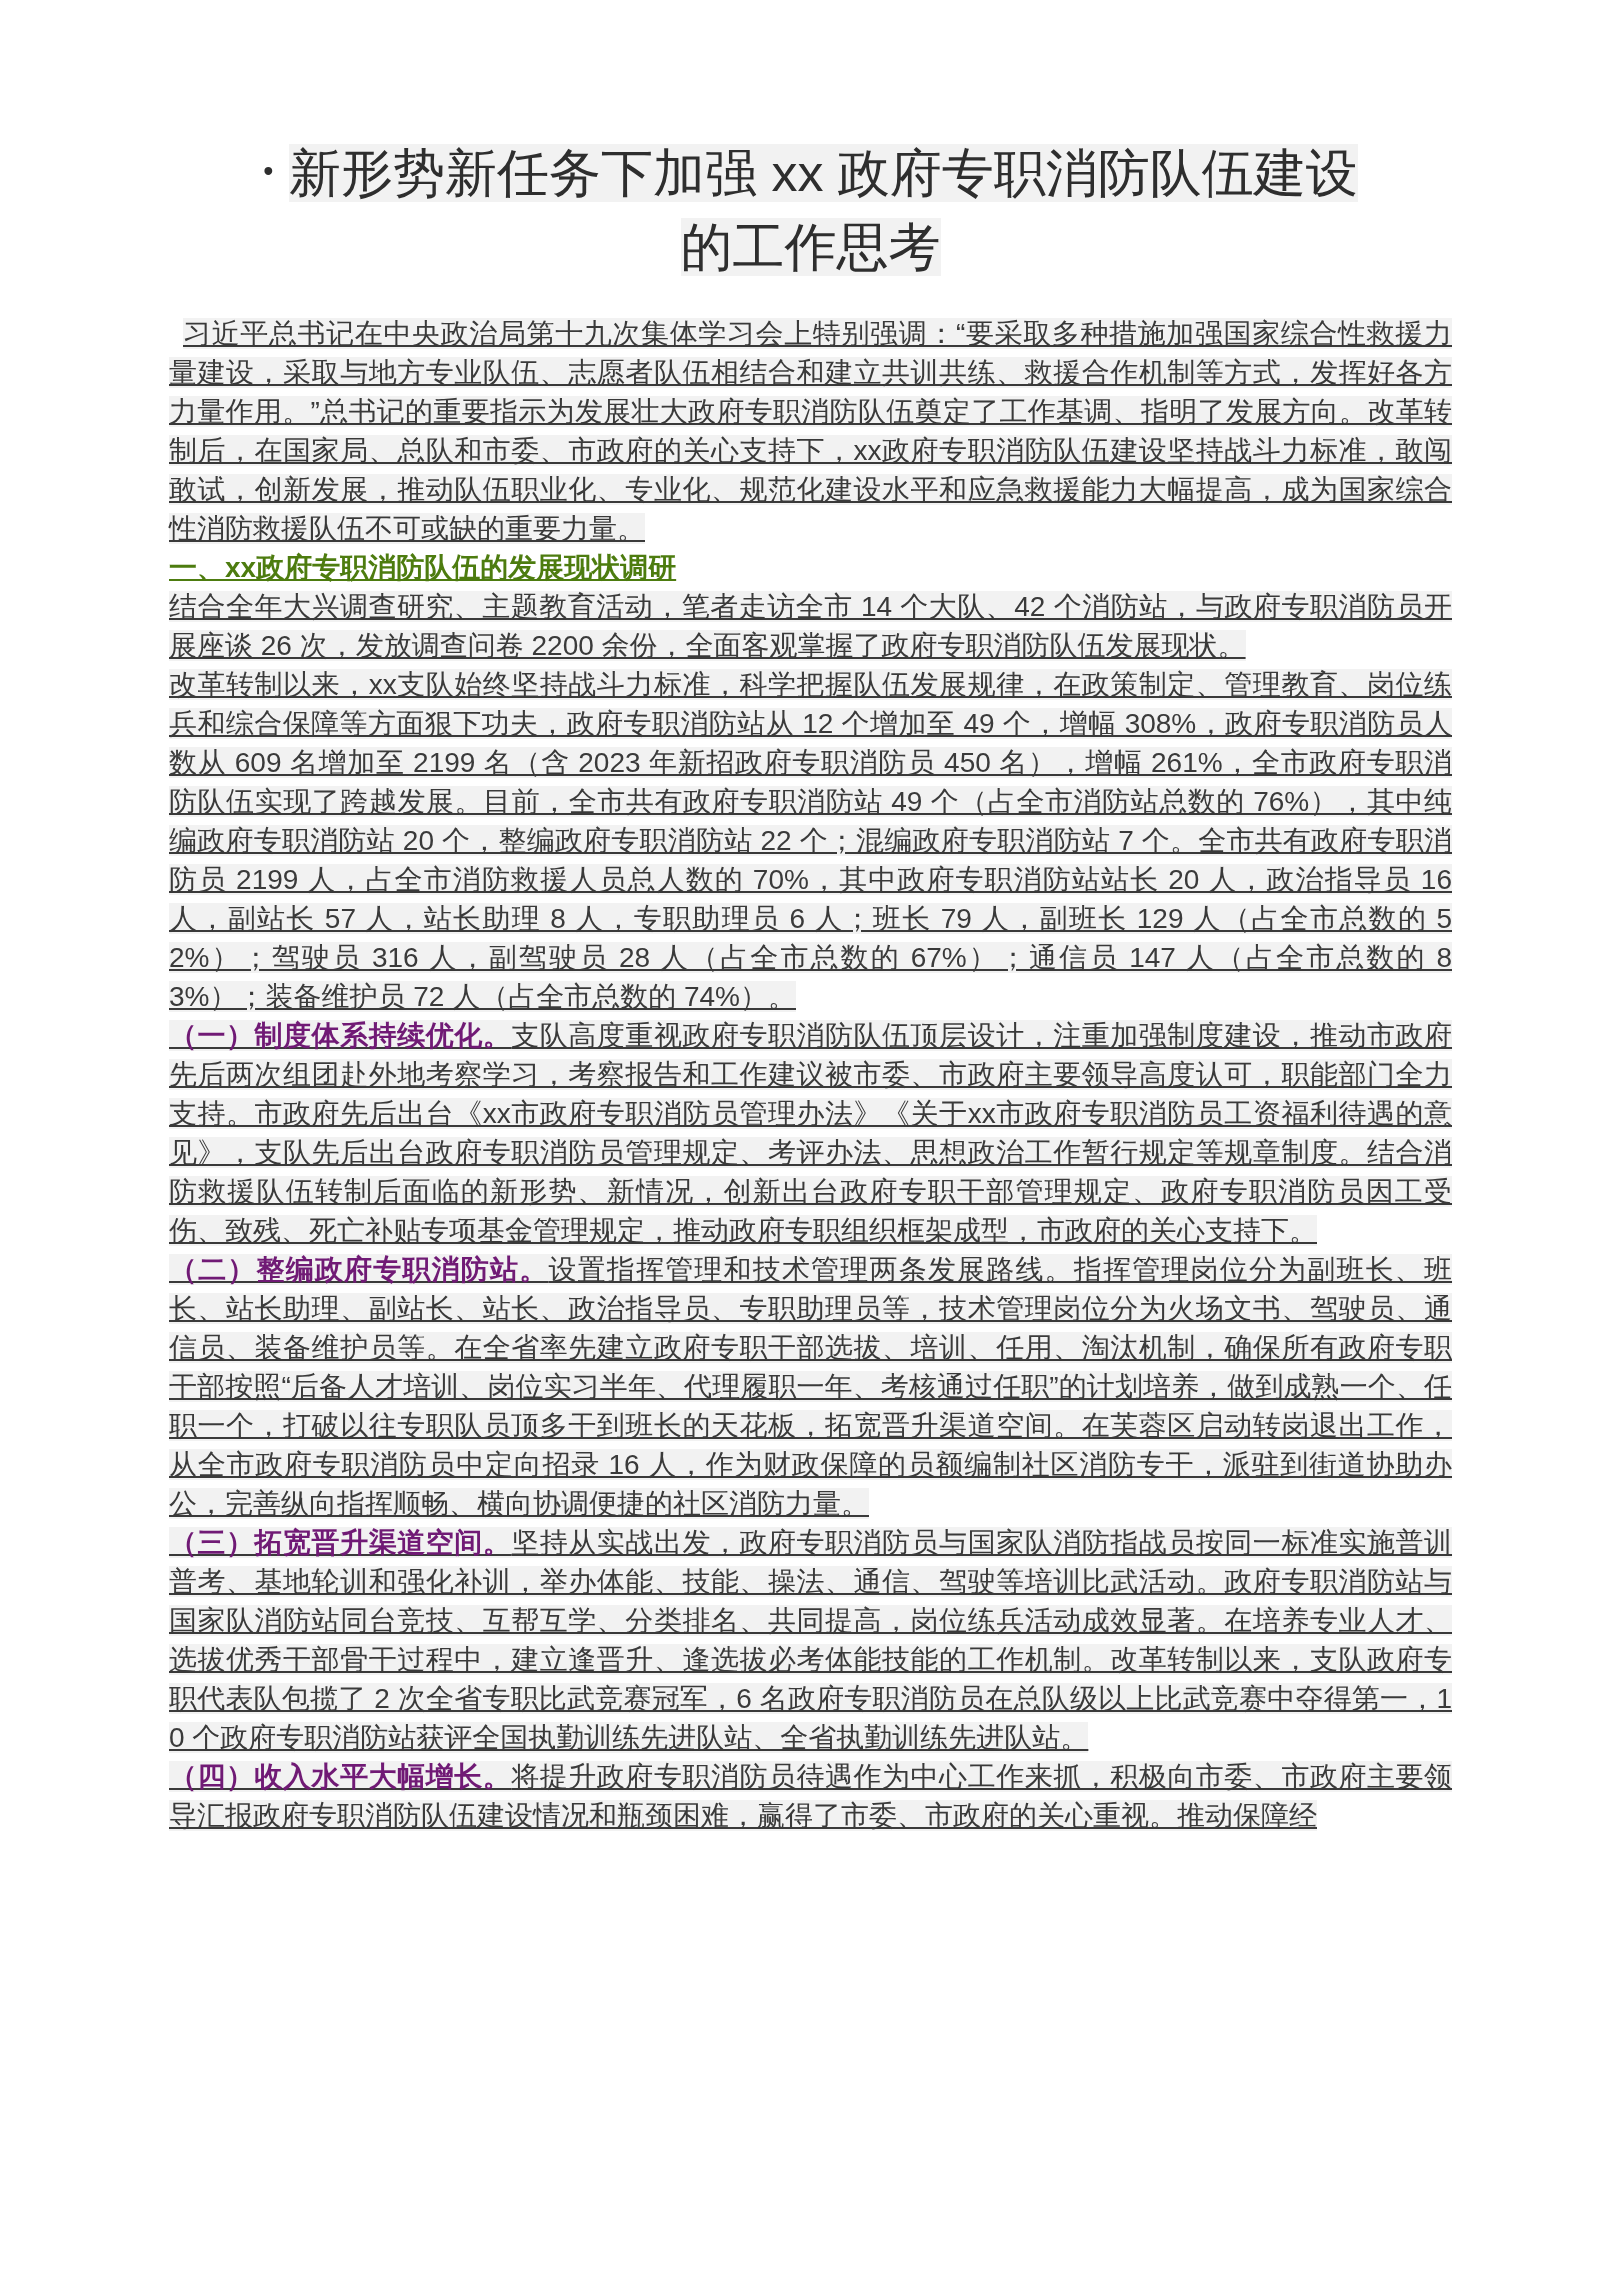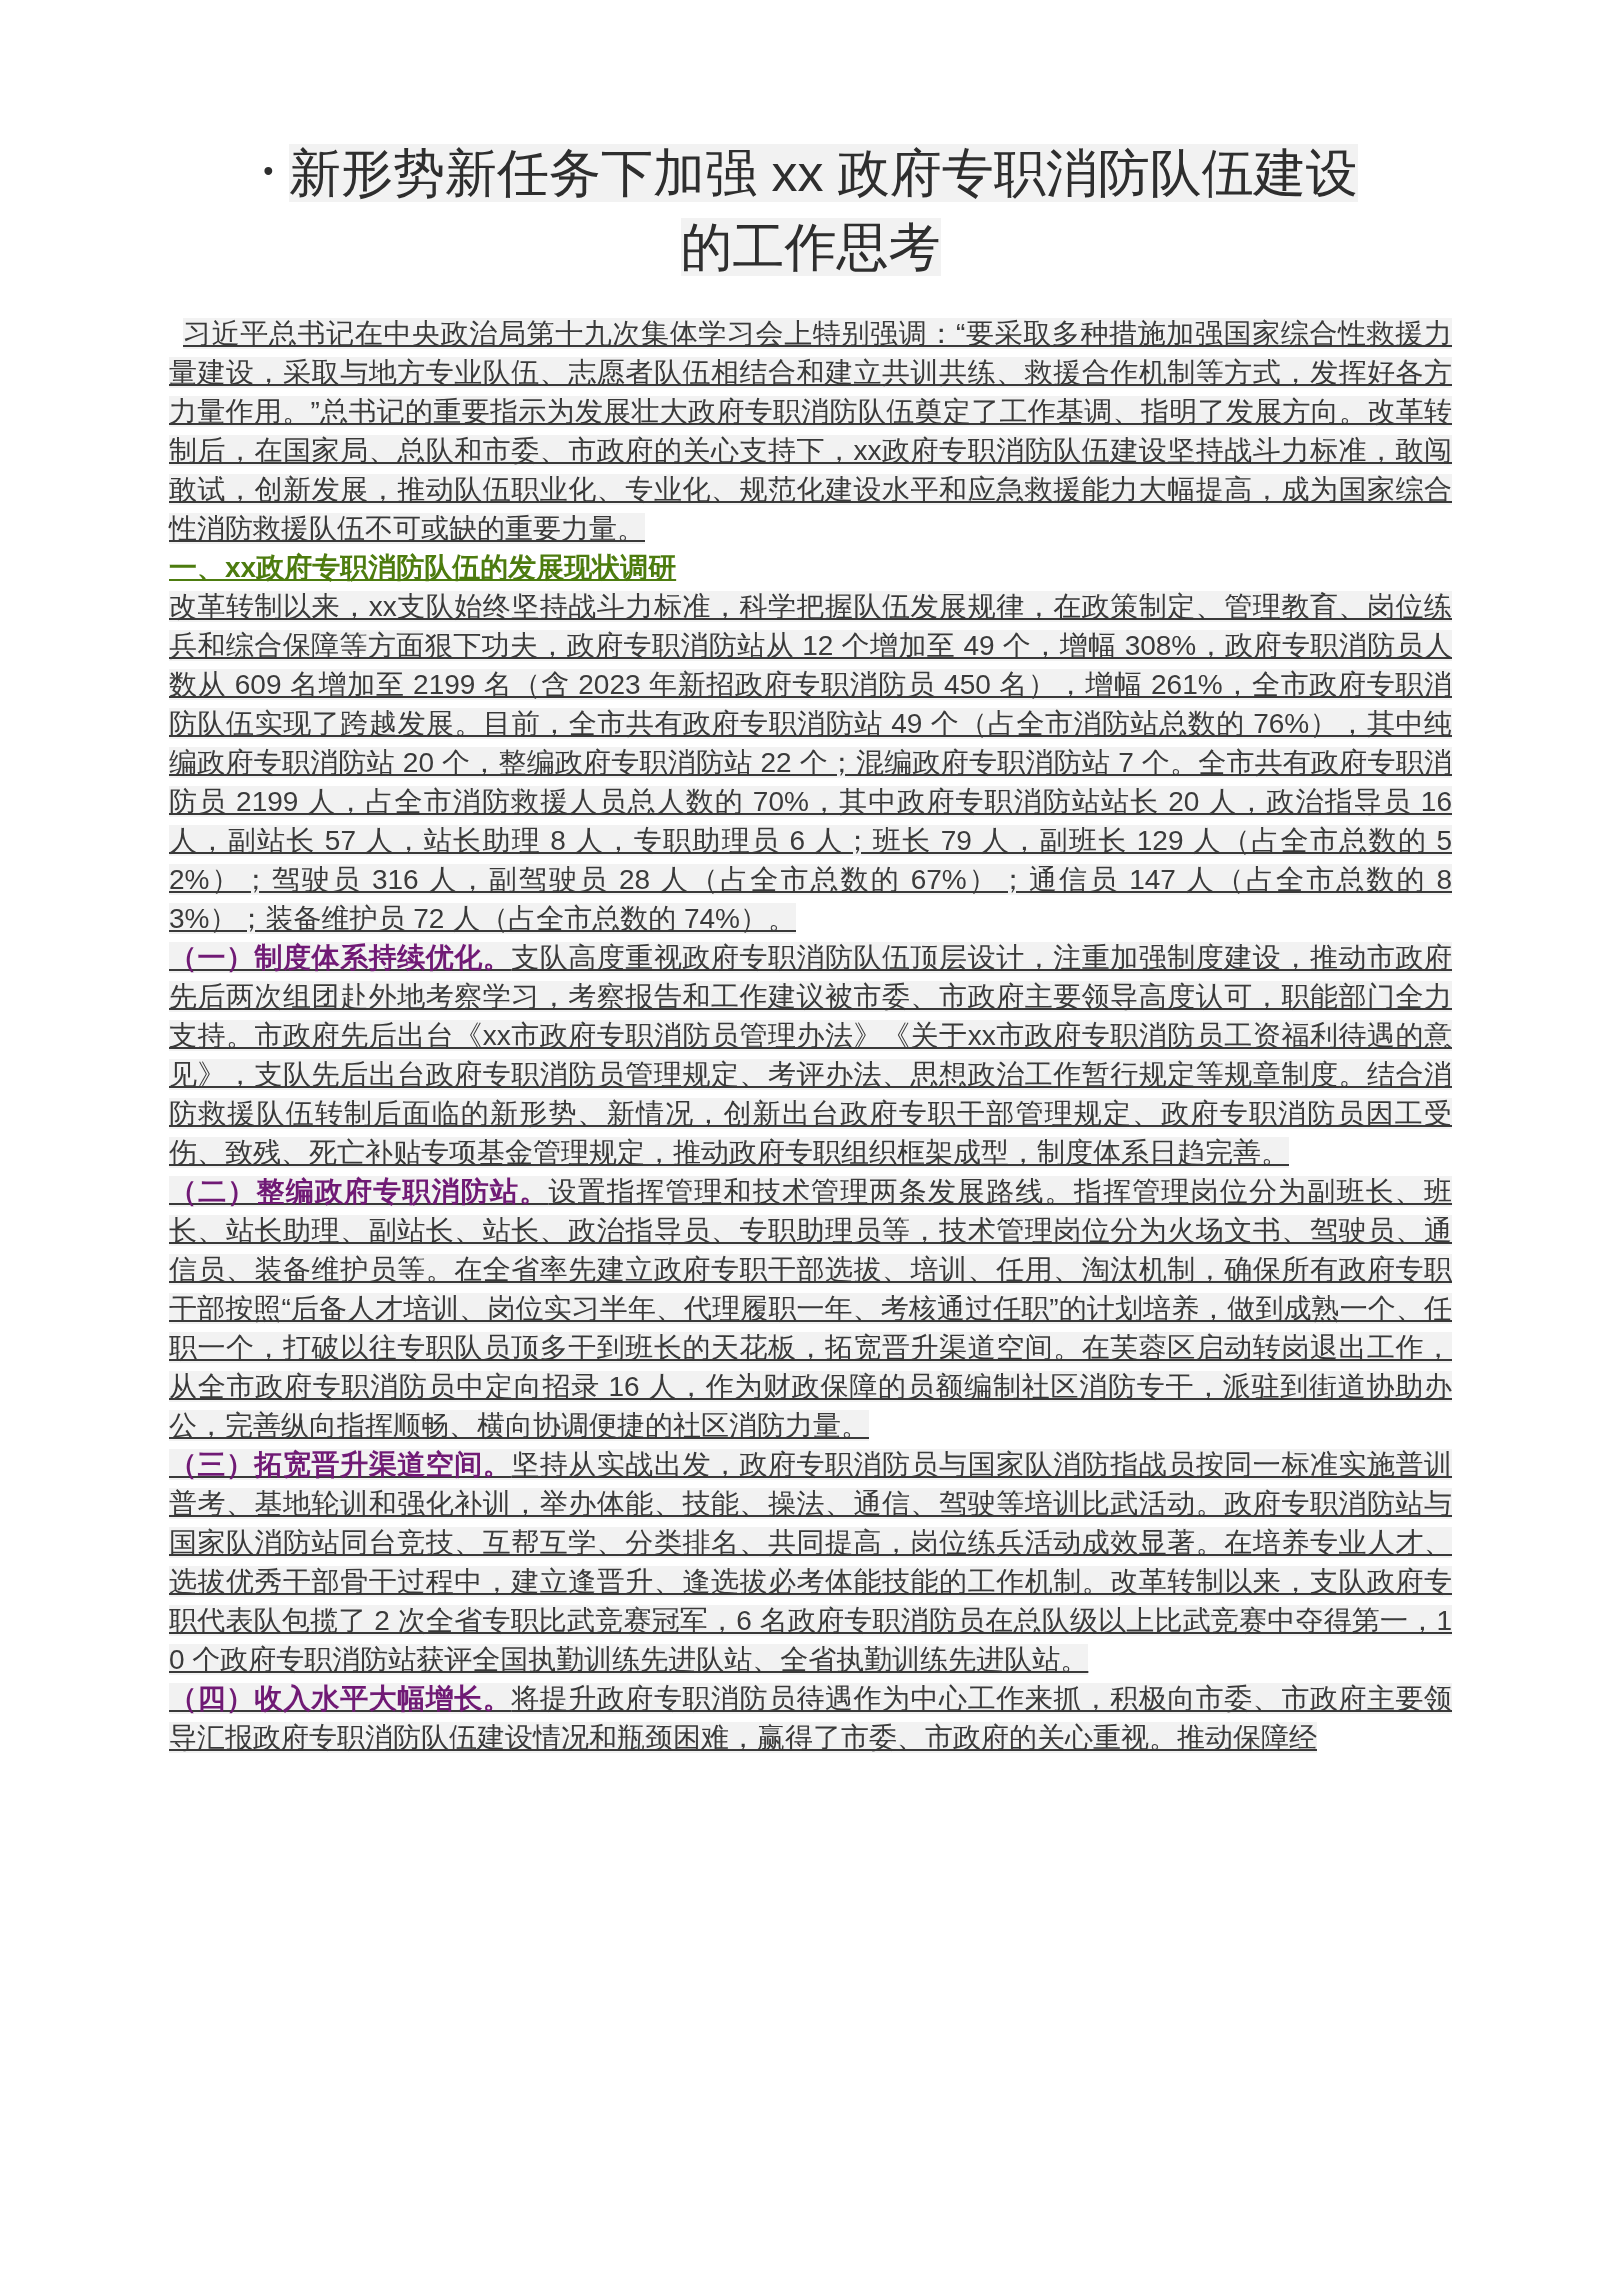--- a/index.html
+++ b/index.html
@@ -64,27 +64,30 @@
   <h1 class="title">
     <span class="bullet">•</span><span class="hl">新形势新任务下加强 xx 政府专职消防队伍建设的工作思考</span>
   </h1>
 
   <p class="body-para indent">
     <span class="hl">习近平总书记在中央政治局第十九次集体学习会上特别强调：“要采取多种措施加强国家综合性救援力量建设，采取与地方专业队伍、志愿者队伍相结合和建立共训共练、救援合作机制等方式，发挥好各方力量作用。”总书记的重要指示为发展壮大政府专职消防队伍奠定了工作基调、指明了发展方向。改革转制后，在国家局、总队和市委、市政府的关心支持下，xx政府专职消防队伍建设坚持战斗力标准，敢闯敢试，创新发展，推动队伍职业化、专业化、规范化建设水平和应急救援能力大幅提高，成为国家综合性消防救援队伍不可或缺的重要力量。</span>
   </p>
 
   <h2 class="section-heading">一、xx政府专职消防队伍的发展现状调研</h2>
 
+  <p class="body-para">
+    <span class="hl">结合全年大兴调查研究、主题教育活动，笔者走访全市 14 个大队、42 个消防站，与政府专职消防员开展座谈 26 次，发放调查问卷 2200 余份，全面客观掌握了政府专职消防队伍发展现状。</span>
+  </p>
 
   <p class="body-para">
     <span class="hl">改革转制以来，xx支队始终坚持战斗力标准，科学把握队伍发展规律，在政策制定、管理教育、岗位练兵和综合保障等方面狠下功夫，政府专职消防站从 12 个增加至 49 个，增幅 308%，政府专职消防员人数从 609 名增加至 2199 名（含 2023 年新招政府专职消防员 450 名），增幅 261%，全市政府专职消防队伍实现了跨越发展。目前，全市共有政府专职消防站 49 个（占全市消防站总数的 76%），其中纯编政府专职消防站 20 个，整编政府专职消防站 22 个；混编政府专职消防站 7 个。全市共有政府专职消防员 2199 人，占全市消防救援人员总人数的 70%，其中政府专职消防站站长 20 人，政治指导员 16 人，副站长 57 人，站长助理 8 人，专职助理员 6 人；班长 79 人，副班长 129 人（占全市总数的 52%）；驾驶员 316 人，副驾驶员 28 人（占全市总数的 67%）；通信员 147 人（占全市总数的 83%）；装备维护员 72 人（占全市总数的 74%）。</span>
   </p>
 
   <p class="body-para">
-    <span class="hl"><b class="lead">（一）制度体系持续优化。</b><span>支队高度重视政府专职消防队伍顶层设计，注重加强制度建设，推动市政府先后两次组团赴外地考察学习，考察报告和工作建议被市委、市政府主要领导高度认可，职能部门全力支持。市政府先后出台《xx市政府专职消防员管理办法》《关于xx市政府专职消防员工资福利待遇的意见》，支队先后出台政府专职消防员管理规定、考评办法、思想政治工作暂行规定等规章制度。结合消防救援队伍转制后面临的新形势、新情况，创新出台政府专职干部管理规定、政府专职消防员因工受伤、致残、死亡补贴专项基金管理规定，推动政府专职组织框架成型，制度体系日趋完善。</span></span>
+    <span class="hl"><b class="lead">（一）制度体系持续优化。</b><span>支队高度重视政府专职消防队伍顶层设计，注重加强制度建设，推动市政府先后两次组团赴外地考察学习，考察报告和工作建议被市委、市政府主要领导高度认可，职能部门全力支持。市政府先后出台《xx市政府专职消防员管理办法》《关于xx市政府专职消防员工资福利待遇的意见》，支队先后出台政府专职消防员管理规定、考评办法、思想政治工作暂行规定等规章制度。结合消防救援队伍转制后面临的新形势、新情况，创新出台政府专职干部管理规定、政府专职消防员因工受伤、致残、死亡补贴专项基金管理规定，推动政府专职组织框架成型，市政府的关心支持下。</span></span>
   </p>
 
   <p class="body-para">
     <span class="hl"><b class="lead">（二）整编政府专职消防站。</b><span>设置指挥管理和技术管理两条发展路线。指挥管理岗位分为副班长、班长、站长助理、副站长、站长、政治指导员、专职助理员等，技术管理岗位分为火场文书、驾驶员、通信员、装备维护员等。在全省率先建立政府专职干部选拔、培训、任用、淘汰机制，确保所有政府专职干部按照“后备人才培训、岗位实习半年、代理履职一年、考核通过任职”的计划培养，做到成熟一个、任职一个，打破以往专职队员顶多干到班长的天花板，拓宽晋升渠道空间。在芙蓉区启动转岗退出工作，从全市政府专职消防员中定向招录 16 人，作为财政保障的员额编制社区消防专干，派驻到街道协助办公，完善纵向指挥顺畅、横向协调便捷的社区消防力量。</span></span>
   </p>
 
   <p class="body-para">
     <span class="hl"><b class="lead">（三）拓宽晋升渠道空间。</b><span>坚持从实战出发，政府专职消防员与国家队消防指战员按同一标准实施普训普考、基地轮训和强化补训，举办体能、技能、操法、通信、驾驶等培训比武活动。政府专职消防站与国家队消防站同台竞技、互帮互学、分类排名、共同提高，岗位练兵活动成效显著。在培养专业人才、选拔优秀干部骨干过程中，建立逢晋升、逢选拔必考体能技能的工作机制。改革转制以来，支队政府专职代表队包揽了 2 次全省专职比武竞赛冠军，6 名政府专职消防员在总队级以上比武竞赛中夺得第一，10 个政府专职消防站获评全国执勤训练先进队站、全省执勤训练先进队站。</span></span>
   </p>
 

